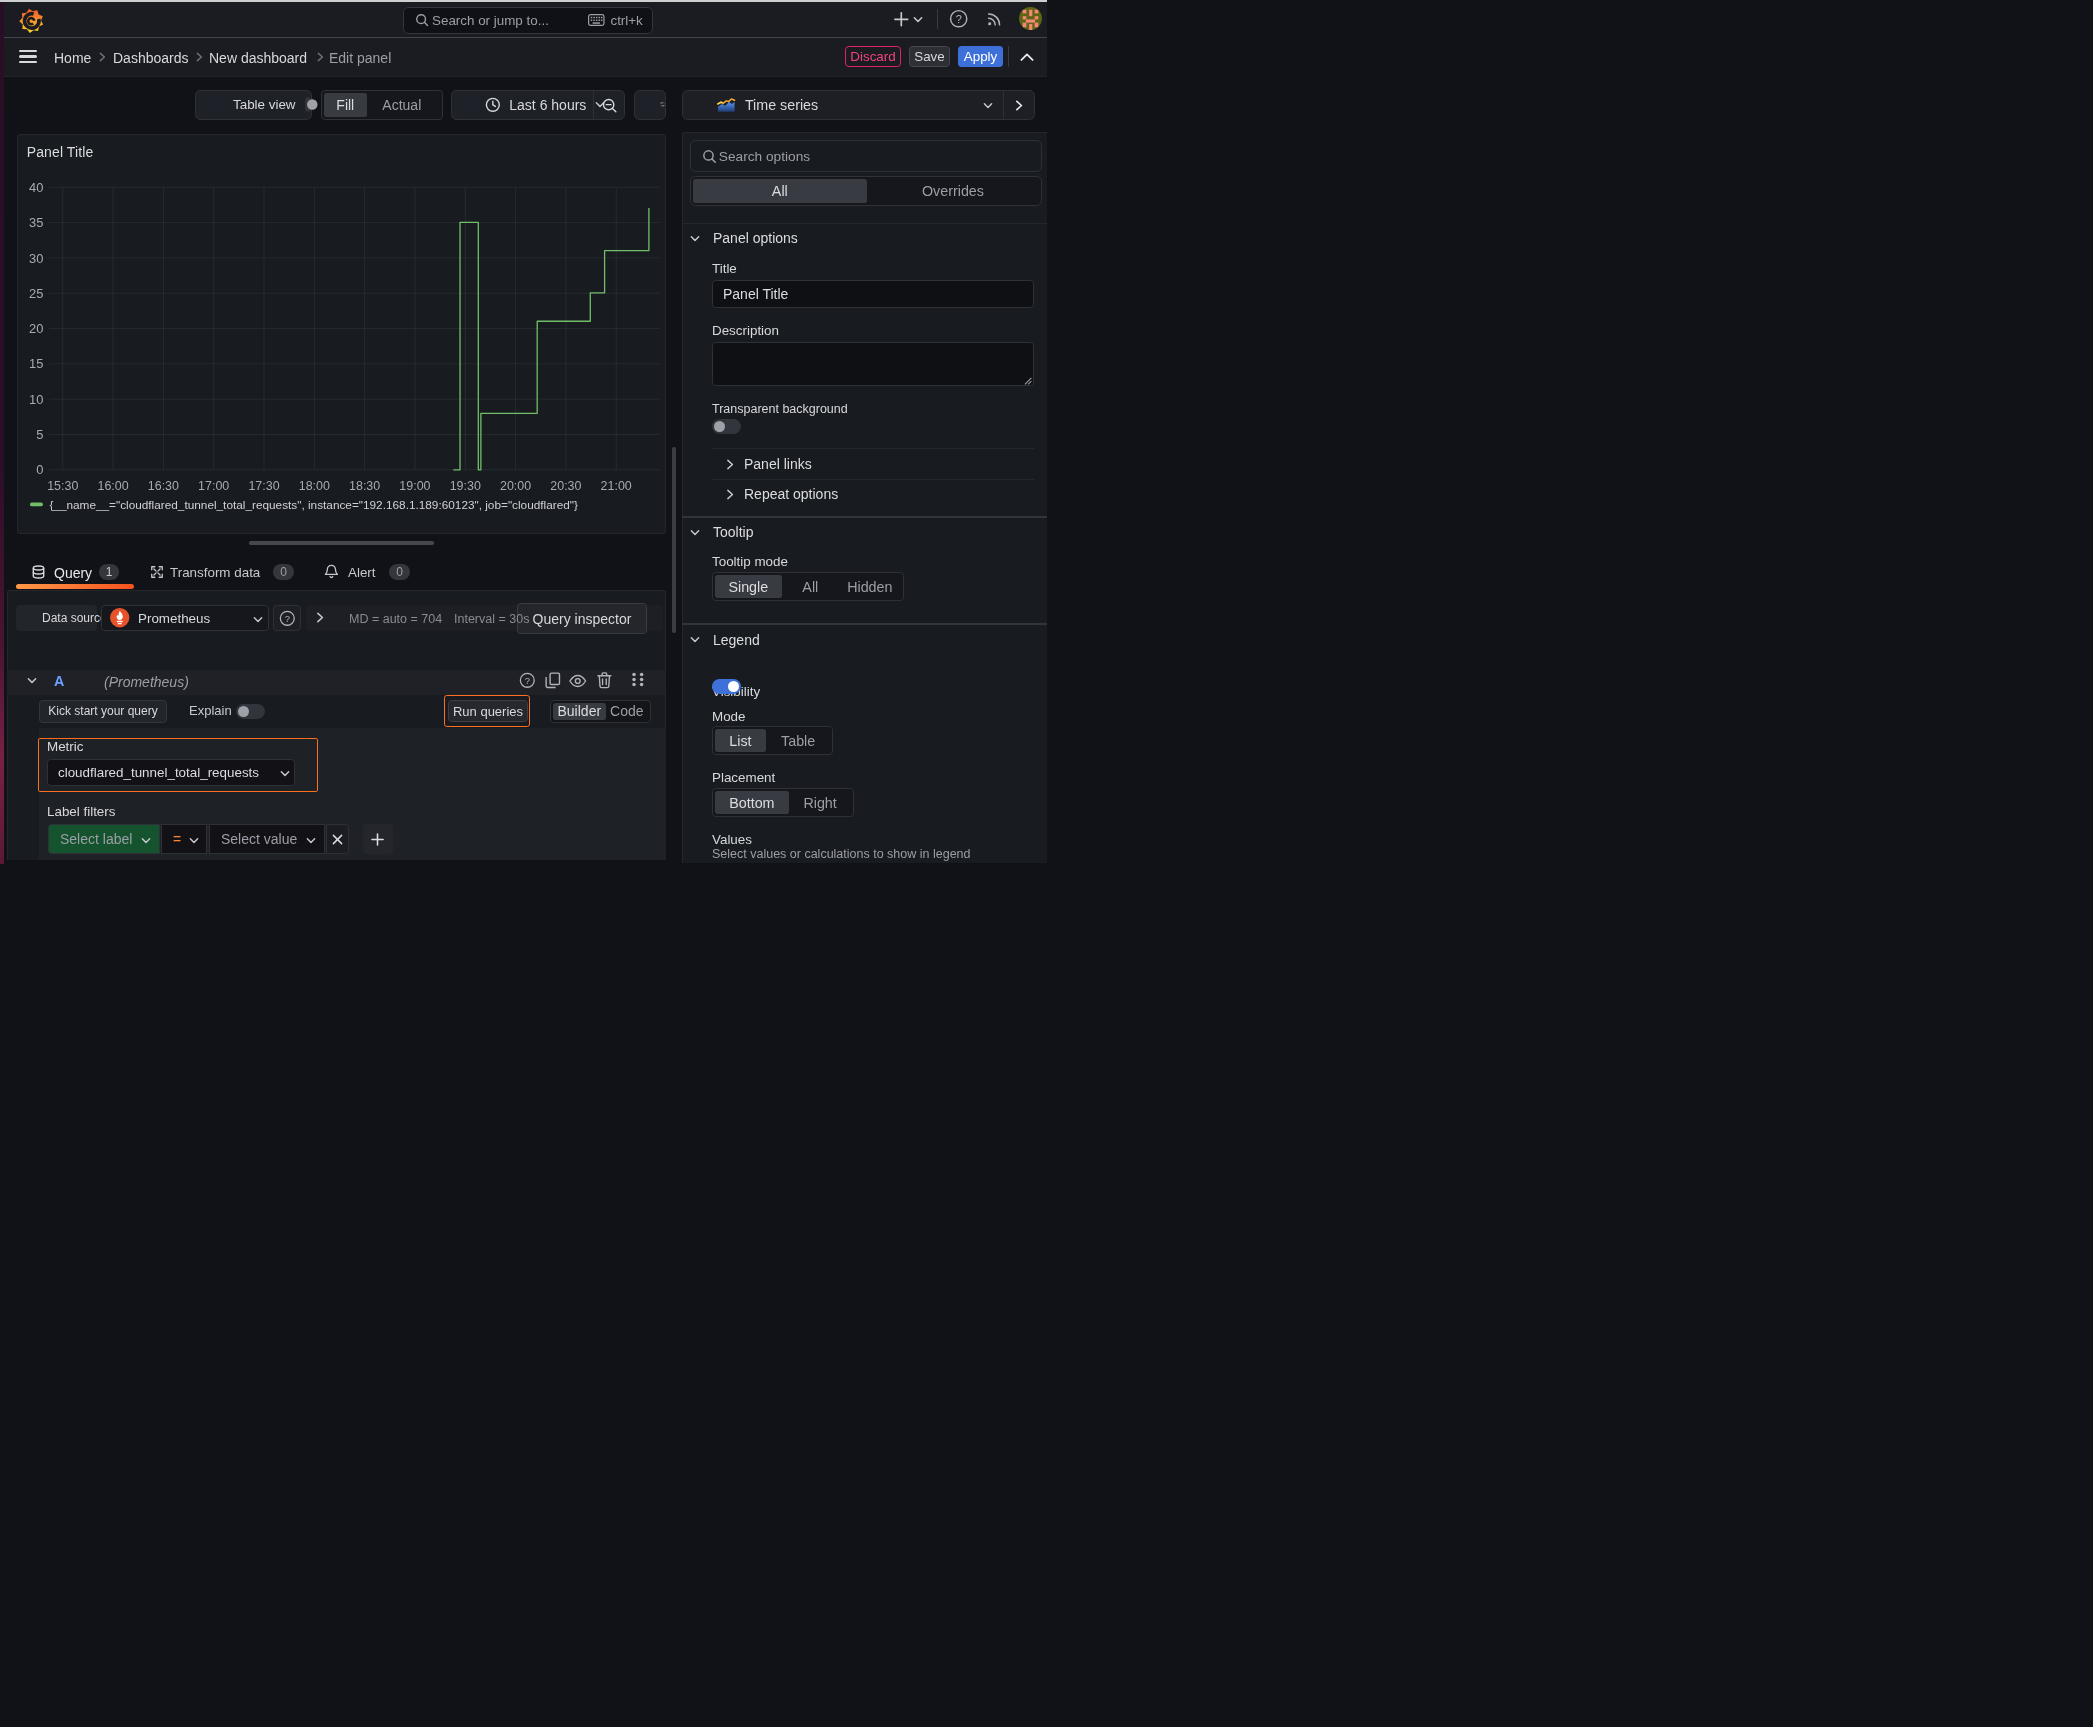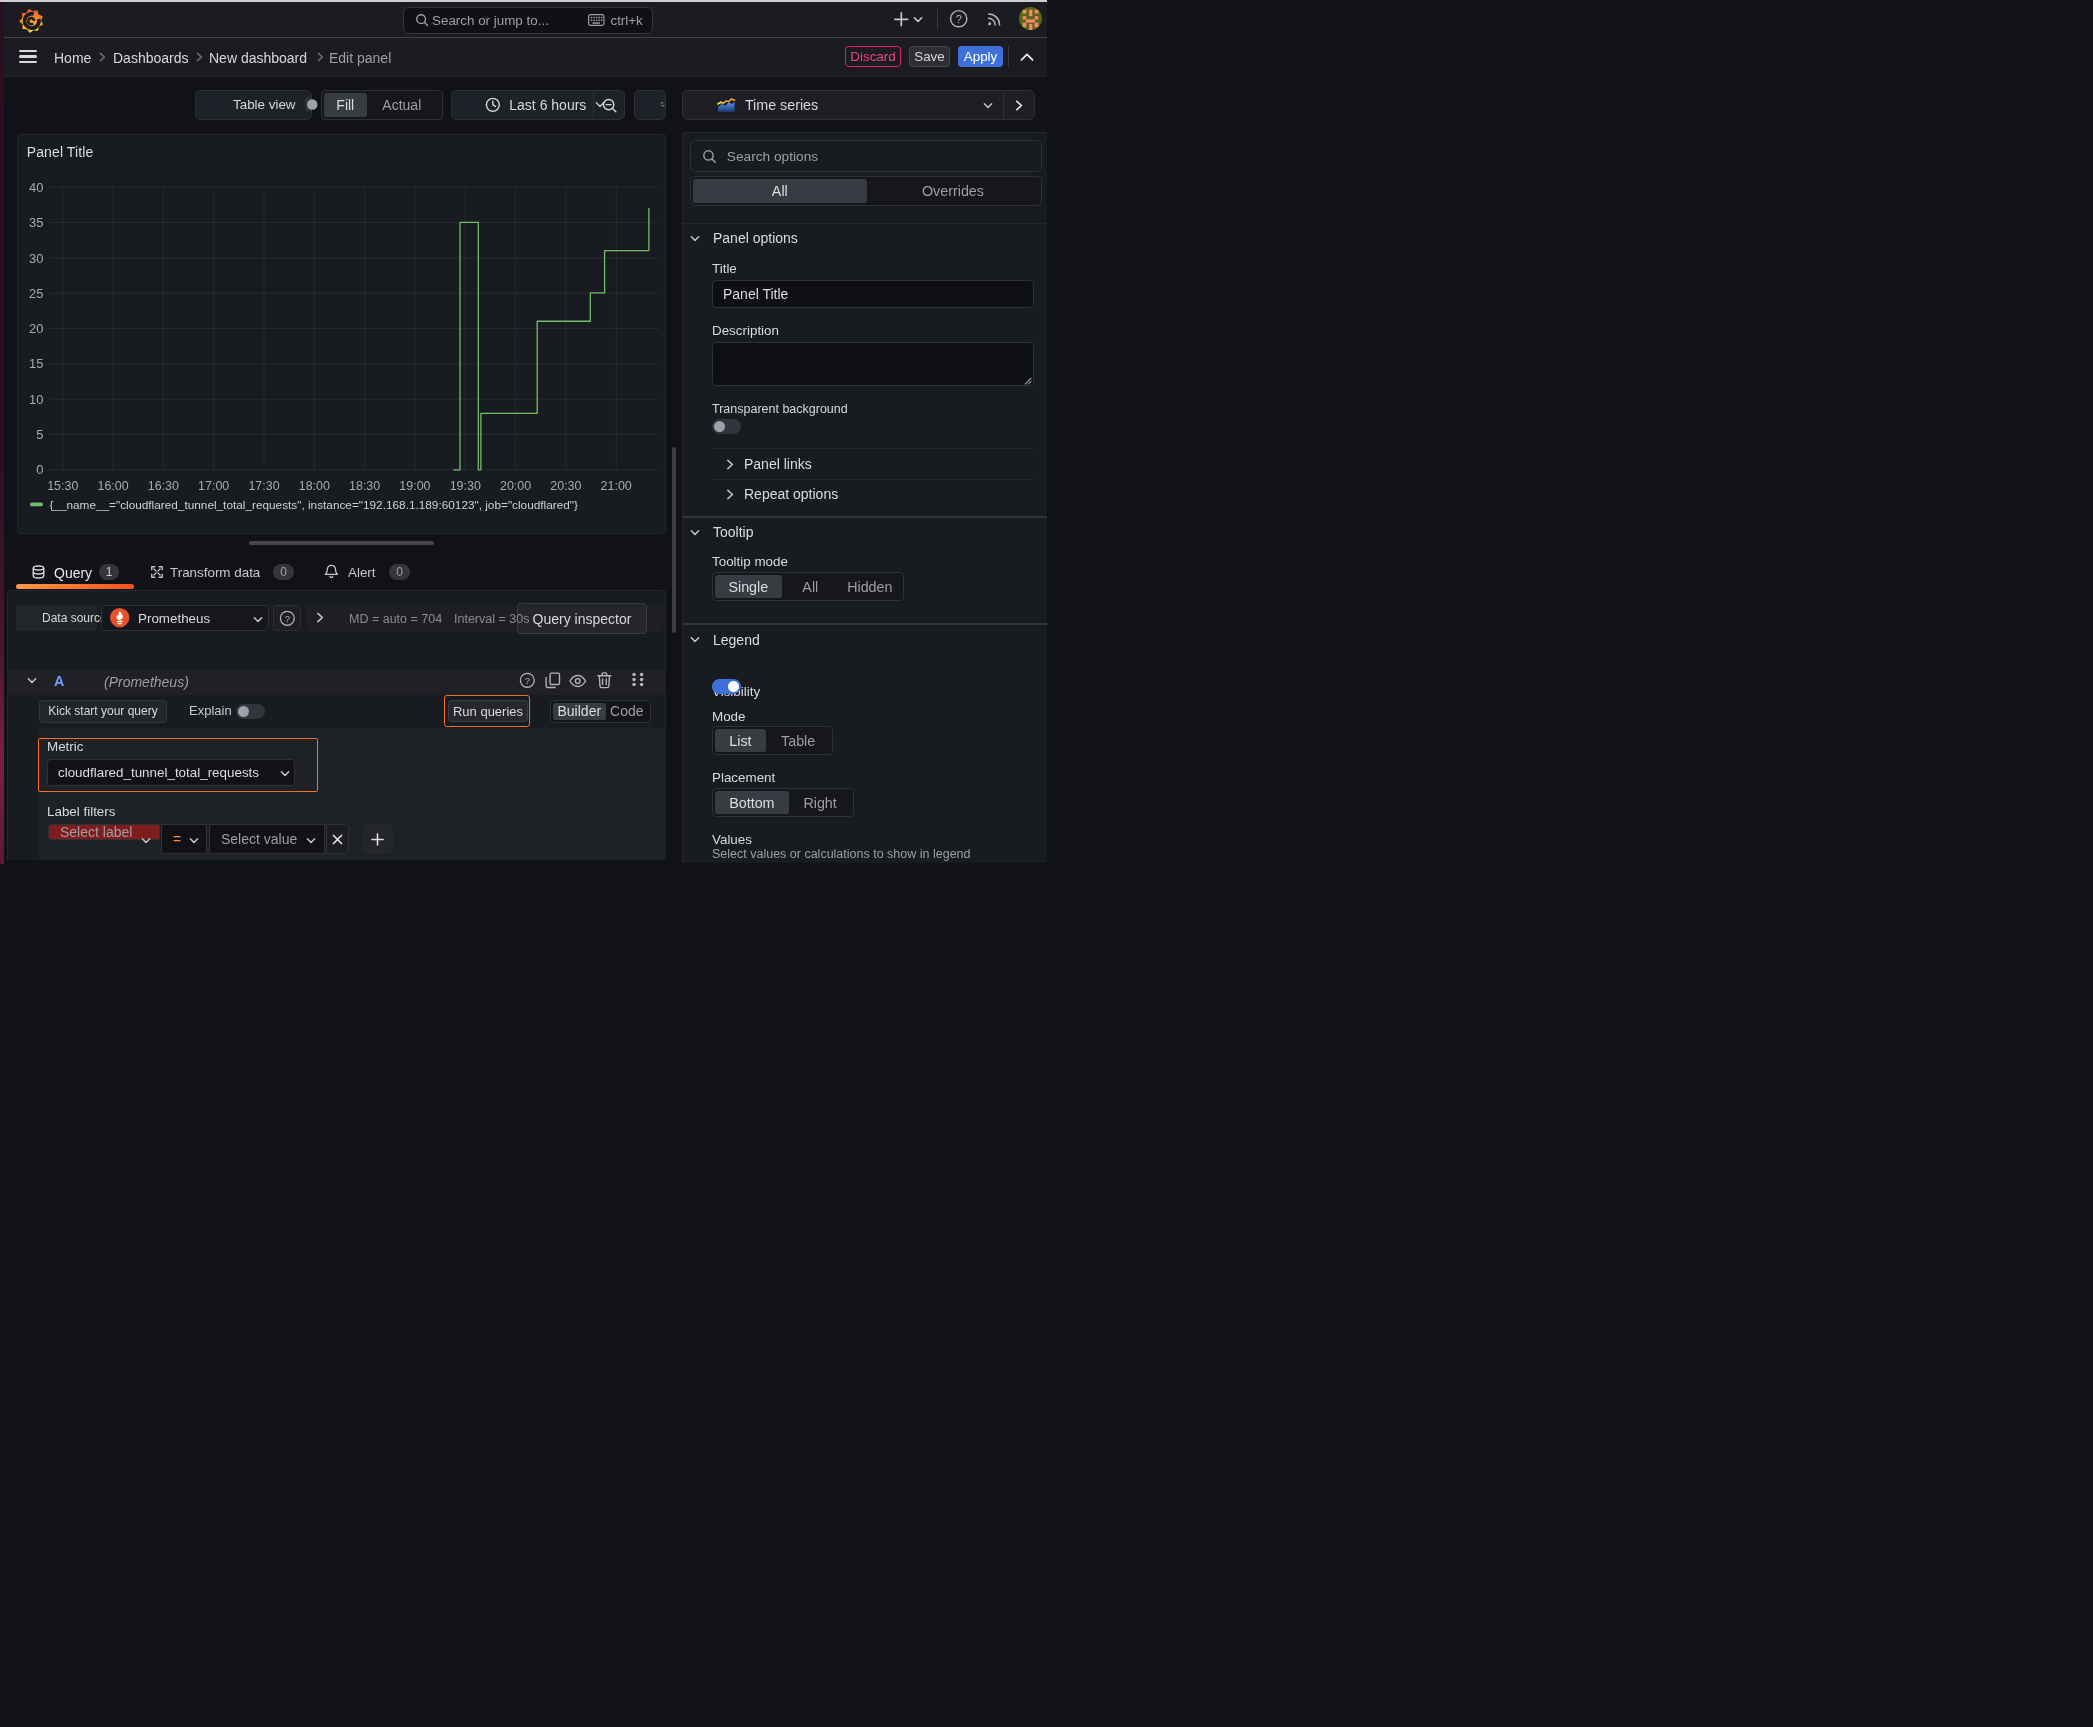--- a/index.html
+++ b/index.html
@@ -388,21 +388,21 @@
   <div class="abs" style="left:39px;top:728px;width:627px;height:132px;background:#1e2126"></div>
   <div class="abs" style="left:38px;top:738px;width:280px;height:54px;border:1.8px solid #ff6f1e;border-radius:1.8px"></div>
   <div class="abs txt" style="left:47px;top:739px">Metric</div>
   <div class="abs input" style="left:47px;top:759px;width:248px;height:27px;background:#111116">
     <span style="margin-left:10px;font-size:13.4px;color:#dcdde1">cloudflared_tunnel_total_requests</span>
     <svg style="position:absolute;left:232px;top:10px" width="10" height="7.4" viewBox="0 0 11 8">
         <path d="M1.5 1.8 L5.5 6 L9.5 1.8" fill="none" stroke="#c7c8cc" stroke-width="1.6" stroke-linecap="round" stroke-linejoin="round"></path>
       </svg>
   </div>
   <div class="abs txt" style="left:47px;top:804px">Label filters</div>
-  <div class="abs input" style="left:48px;top:824px;width:112px;height:16px;border-radius:3.7px 0 0 3.7px;background:#7f1d1d">
+  <div class="abs input" style="left:48px;top:824px;width:112px;height:30px;border-radius:3.7px 0 0 3.7px;background:#14532d">
     <span class="dim" style="margin-left:11px;font-size:14px">Select label</span>
     <svg style="position:absolute;left:92px;top:12px" width="10" height="7.4" viewBox="0 0 11 8">
         <path d="M1.5 1.8 L5.5 6 L9.5 1.8" fill="none" stroke="#c7c8cc" stroke-width="1.6" stroke-linecap="round" stroke-linejoin="round"></path>
       </svg>
   </div>
   <div class="abs input" style="left:161px;top:824px;width:46px;height:30px;border-radius:0;background:#111116">
     <span style="margin-left:11px;font-size:14px;color:#ff8833">=</span>
     <svg style="position:absolute;left:27px;top:12px" width="10" height="7.4" viewBox="0 0 11 8">
         <path d="M1.5 1.8 L5.5 6 L9.5 1.8" fill="none" stroke="#c7c8cc" stroke-width="1.6" stroke-linecap="round" stroke-linejoin="round"></path>
       </svg>
@@ -430,21 +430,21 @@
       </svg>
   </div>
 
   <div class="abs" style="left:682px;top:132px;width:365px;height:731px;background:#181b1f;border:0.9px solid #25262c;border-right:none;border-bottom:none;border-radius:2.8px 0 0 0"></div>
 
   <div class="abs input" style="left:690px;top:140px;width:352px;height:32px;background:transparent;border-color:#2f3138;border-radius:5.5px">
     <svg style="margin-left:11px" width="14.8" height="14.8" viewBox="0 0 16 16">
         <circle cx="7" cy="7" r="5" fill="none" stroke="#9d9ea7" stroke-width="1.6"></circle>
         <line x1="10.7" y1="10.7" x2="14.3" y2="14.3" stroke="#9d9ea7" stroke-width="1.6" stroke-linecap="round"></line>
       </svg>
-    <span class="dim" style="margin-left:10px;font-size:13.7px">Search options</span>
+    <span class="dim" style="margin-left:2px;font-size:13.7px">Search options</span>
   </div>
 
   <div class="abs seg" style="left:690px;top:176px;width:352px;height:29.5px;border-radius:5.5px">
     <div class="on" style="width:174px;font-size:14.3px">All</div>
     <div class="off" style="flex:1;font-size:14.3px">Overrides</div>
   </div>
   <div class="abs divider" style="left:682px;top:223px;width:365px;height:0.9px"></div>
 
   <svg class="abs" style="left:690px;top:235px" width="10" height="7.4" viewBox="0 0 11 8">
       <path d="M1.5 1.8 L5.5 6 L9.5 1.8" fill="none" stroke="#c7c8cc" stroke-width="1.6" stroke-linecap="round" stroke-linejoin="round"></path>

